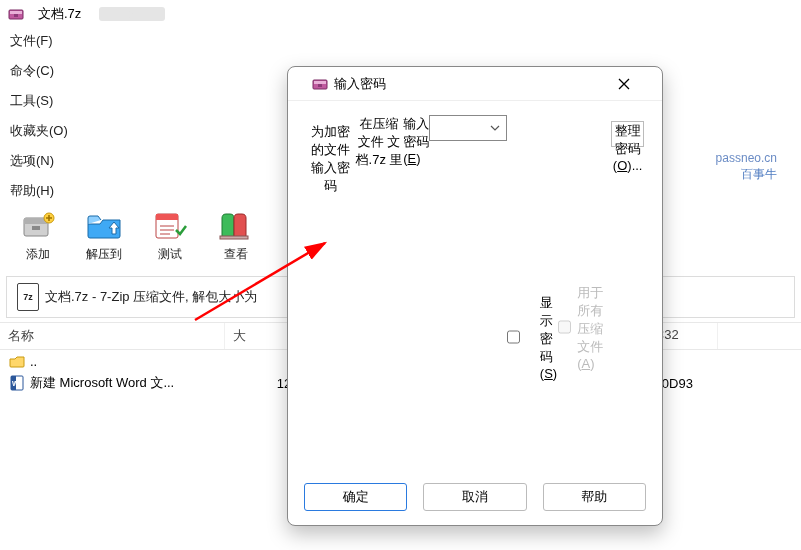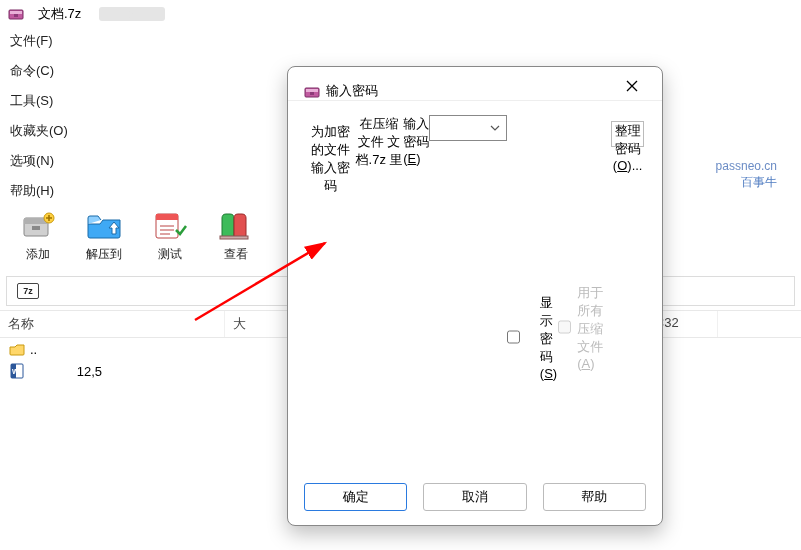--- a/index.html
+++ b/index.html
@@ -16,40 +16,40 @@
   .menubar span { cursor: default; }
 
   
   .toolbar { display:flex; align-items:flex-end; gap: 18px; padding: 6px 14px 8px 14px; border-bottom: 1px solid transparent; }
   .tool { display:flex; flex-direction:column; align-items:center; gap:4px; width:48px; }
   .tool .icon { width: 40px; height: 32px; display:flex; align-items:center; justify-content:center; }
   .tool .lbl { font-size:12px; color:#222; }
 
   
   .locbar { display:flex; align-items:center; gap:6px; padding:6px 10px; border: 1px solid #dcdcdc; margin: 4px 6px; font-size:13px; color:#222; }
-  .locbar .icon7z { width:22px; height:16px; background:#fff; border:1px solid #444; border-radius:2px; display:inline-flex; align-items:center; justify-content:center; font-size:9px; font-weight:bold; }
+  .locbar .icon7z { width:22px; height:28px; background:#fff; border:1px solid #444; border-radius:2px; display:inline-flex; align-items:center; justify-content:center; font-size:9px; font-weight:bold; }
 
   
   .headers { display:flex; border-top:1px solid #e8e8e8; border-bottom:1px solid #e8e8e8; font-size:13px; color:#444; }
   .headers .col { padding:4px 8px; border-right:1px solid #f0f0f0; }
   .col-name { width: 225px; }
   .col-size { width: 80px; text-align:left; }
   .col-crc  { width: 90px; margin-left: 323px; }
 
   
   .list { }
   .row { display:flex; align-items:center; height:22px; padding:0 8px; font-size:13px; }
   .row .ricon { width:18px; height:16px; display:inline-flex; align-items:center; justify-content:center; margin-right:4px; }
   .row .cell-name { width: 200px; white-space:nowrap; overflow:hidden; text-overflow:ellipsis; }
   .row .cell-size { width: 80px; text-align:right; padding-right: 8px; }
   .row .cell-crc  { margin-left: 320px; }
 
   
   .dialog { position:absolute; left:287px; top:66px; width:376px; height:460px; background:#fff; border:1px solid #888; border-radius:8px; box-shadow: 0 8px 20px rgba(0,0,0,.25); display:flex; flex-direction:column; }
-  .dlg-title { display:flex; align-items:flex-end; height:34px; padding:0 16px; border-bottom:1px solid #eee; }
+  .dlg-title { display:flex; align-items:center; height:34px; padding:0 24px; border-bottom:1px solid #eee; }
   .dlg-title .ticon { width:16px; height:16px; margin-right:6px; display:inline-flex; align-items:center; justify-content:center; }
   .dlg-title .ttext { font-size:13px; color:#000; flex:1; }
   .dlg-title .close { width:28px; height:28px; display:flex; align-items:center; justify-content:center; cursor:default; font-size:14px; }
   .dlg-body { flex:1; padding: 14px 18px 4px 18px; display:flex; flex-direction:row; }
   .dlg-body .info1 { text-align:center; margin:8px 0 14px 0; font-size:13px; }
   .dlg-body .info2 { text-align:center; margin-bottom:18px; font-size:13px; }
   .lbl-pw { font-size:13px; }
   .underline { text-decoration: underline; }
   .combo { position:relative; }
   .combo input { width:100%; height:26px; border:1px solid #888; padding:2px 22px 2px 6px; font-size:13px; outline:none; }
@@ -57,21 +57,21 @@
   .chk { display:flex; align-items:center; gap:20px; font-size:13px; margin-top:90px; }
   .chk input { width:14px; height:14px; }
   .chk2 { display:flex; align-items:center; gap:6px; font-size:13px; color:#bbb; margin-top:70px; }
   .chk2 input { width:14px; height:14px; }
   .btn-manage { margin-top:6px; height:26px; border:1px solid #bbb; background:#fff; font-size:13px; cursor:default; }
   .dlg-buttons { display:flex; gap:16px; padding: 10px 16px 14px 16px; }
   .dlg-buttons button { flex:1; height:28px; border:1px solid #bbb; background:#fff; font-size:13px; border-radius:3px; cursor:default; }
   .dlg-buttons button:first-child { border-color:#2a7adf; }
 
   
-  .wm { position:absolute; right:24px; top:158px; text-align:right; font-size:12px; line-height:16px; }
+  .wm { position:absolute; right:24px; top:150px; text-align:right; font-size:12px; line-height:16px; }
   .wm .l1 { color:#6b8cc5; }
   .wm .l2 { color:#4f7cc1; }
 
   
   .arrow { position:absolute; left:190px; top:235px; pointer-events:none; }
 
 </style>
 </head>
 <body>
 
@@ -137,20 +137,21 @@
           <path d="M18 28V8c0-2 1-4 4-4h4c3 0 4 2 4 4v20" fill="#e15050" stroke="#9a2a2a"></path>
           <rect x="4" y="26" width="28" height="3" fill="#caa" stroke="#855"></rect>
         </svg>
     </span>
     <span class="lbl">查看</span>
   </div>
 </div>
 
 <div class="locbar">
   <span class="icon7z">7z</span>
+  <span>文档.7z - 7-Zip 压缩文件, 解包大小为</span>
 </div>
 
 <div class="headers">
   <div class="col col-name">名称</div>
   <div class="col col-size">大</div>
   <div class="col col-crc">CRC32</div>
 </div>
 
 <div class="list">
   <div class="row">
@@ -162,20 +163,21 @@
     <span class="cell-name">..</span>
   </div>
   <div class="row">
     <span class="ricon">
       <svg width="16" height="16" viewBox="0 0 16 16">
           <rect x="2" y="1" width="12" height="14" rx="1" fill="#fff" stroke="#2b579a"></rect>
           <rect x="2" y="1" width="5" height="14" fill="#2b579a"></rect>
           <text x="3" y="11" font-size="7" fill="#fff" font-weight="bold">W</text>
         </svg>
     </span>
+    <span class="cell-name">新建 Microsoft Word 文...</span>
     <span class="cell-size">12,5</span>
     <span class="cell-crc">A02E0D93</span>
   </div>
 </div>
 
 <div class="wm">
   <div class="l1">passneo.cn</div>
   <div class="l2">百事牛</div>
 </div>
 

